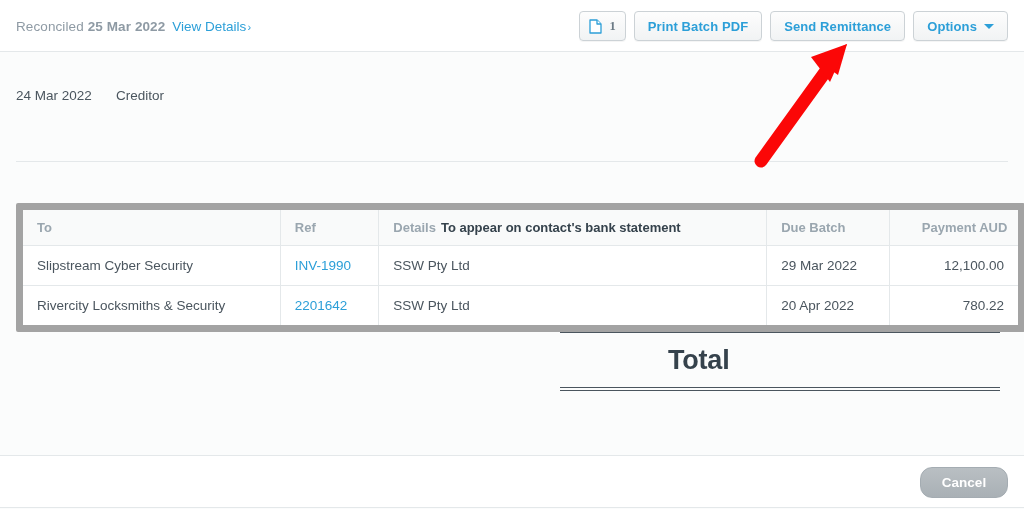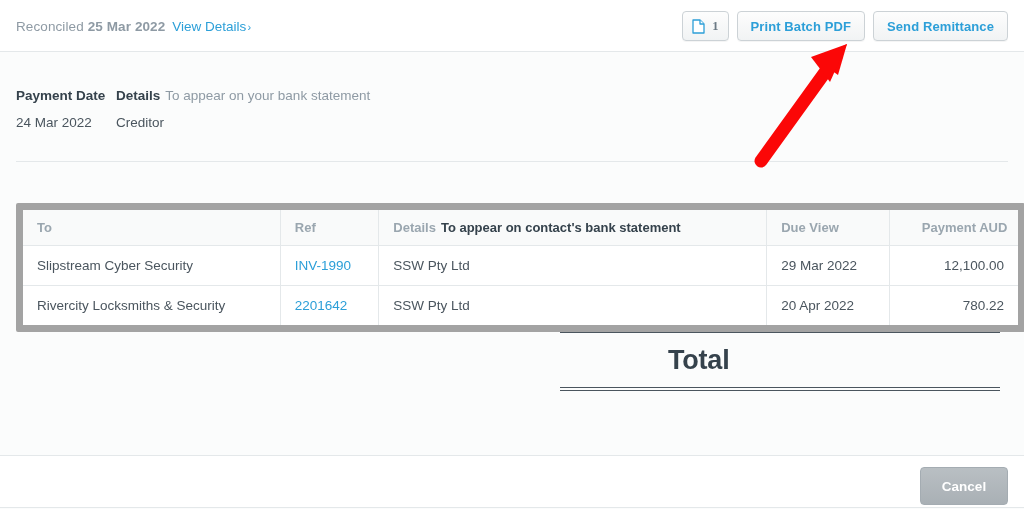--- a/index.html
+++ b/index.html
@@ -279,23 +279,23 @@
     background: #ffffff;
     border-top: 1px solid #e4e8ea;
     border-bottom: 1px solid #e4e8ea;
     box-sizing: border-box;
   }
   .btn-cancel {
     position: absolute;
     right: 16px;
     top: 11px;
     width: 88px;
-    height: 38px;
+    height: 31px;
     border: 1px solid #a4acb2;
-    border-radius: 4px;
+    border-radius: 12px;
     background: linear-gradient(to bottom, #b9bfc3 0%, #a9b0b5 100%);
     color: #ffffff;
     font-size: 13.5px;
     font-weight: 700;
     display: flex;
     align-items: center;
     justify-content: center;
     cursor: pointer;
     box-sizing: border-box;
     font-family: "Liberation Sans", sans-serif;
@@ -341,33 +341,29 @@
       </div>
 
       <div class="btn">
         <span>Print Batch PDF</span>
       </div>
 
       <div class="btn">
         <span>Send Remittance</span>
       </div>
 
+      <div class="btn">
+        <span>Options</span>
+        <span class="caret-down"></span>
+      </div>
 
     </div>
   </div>
 
   <div class="summary">
-    <div class="summary-row">
-      <div class="col-date">
-        <span class="lbl-strong">Payment Date</span>
-      </div>
-      <div class="col-details">
-        <span class="lbl-strong">Details</span><span class="lbl-hint">To appear on your bank statement</span>
-      </div>
-    </div>
     <div class="summary-row">
       <div class="col-date">
         <span class="val-plain">24 Mar 2022</span>
       </div>
       <div class="col-details">
         <span class="val-plain">Creditor</span>
       </div>
     </div>
   </div>
 
@@ -380,21 +376,21 @@
           <th class="c-to">
             <span>To</span>
           </th>
           <th class="c-ref">
             <span>Ref</span>
           </th>
           <th class="c-det">
             <span>Details</span><span class="hdr-dark">To appear on contact's bank statement</span>
           </th>
           <th class="c-due">
-            <span>Due View</span>
+            <span>Due Batch</span>
           </th>
           <th class="c-amt">
             <span>Payment AUD</span>
           </th>
         </tr>
       </thead>
       <tbody>
         <tr>
           <td class="c-to">
             <span>Slipstream Cyber Security</span>

